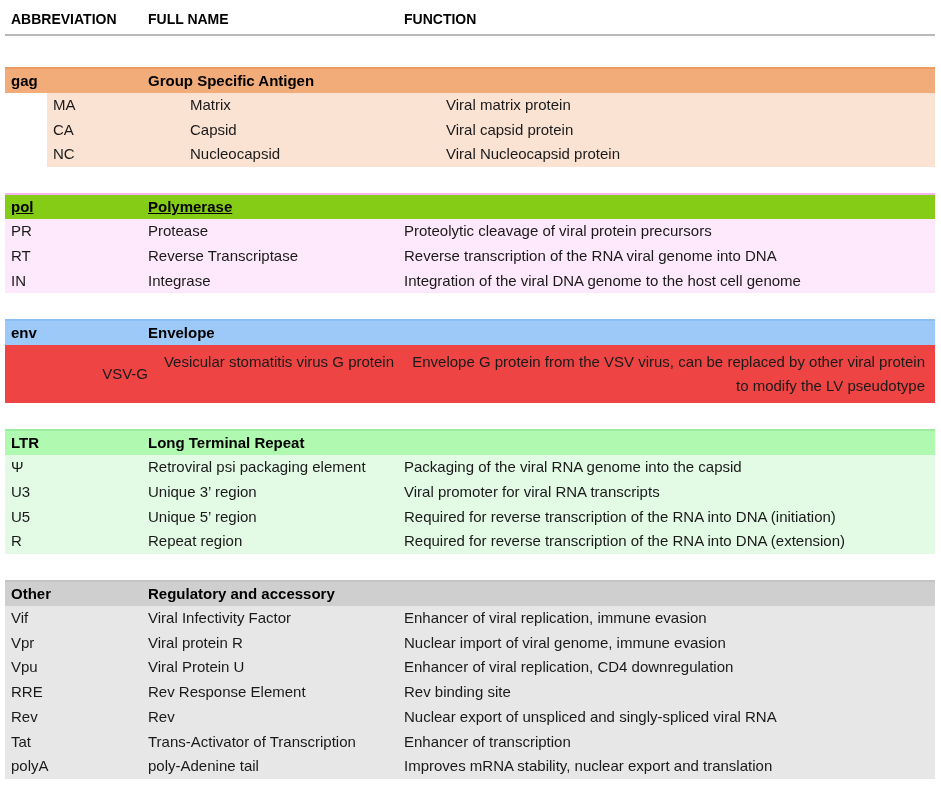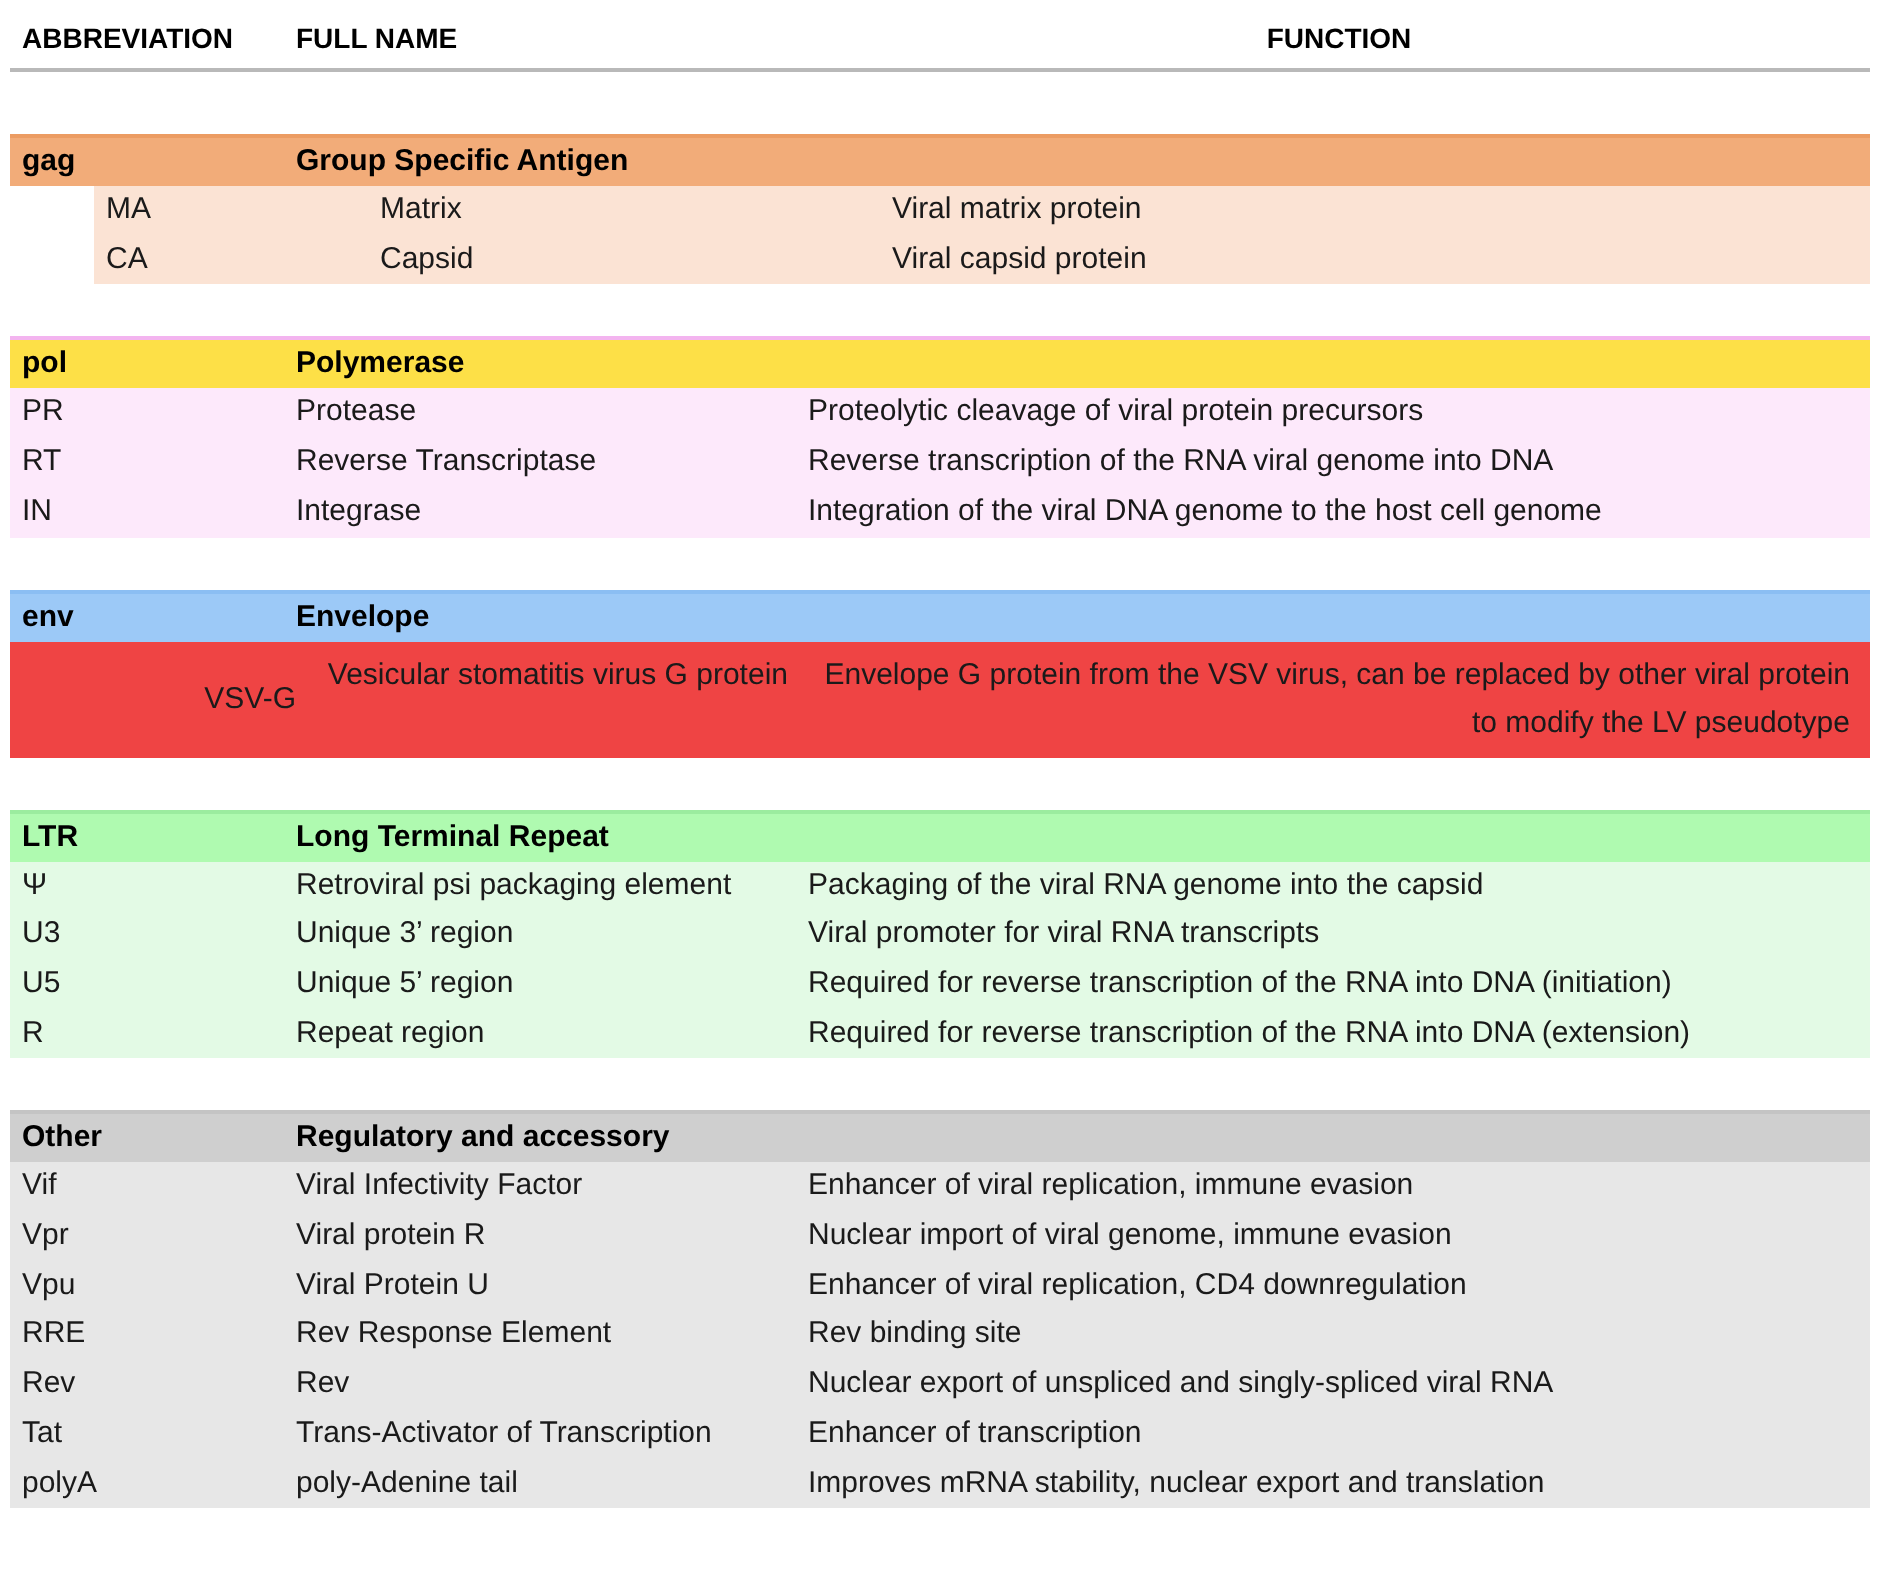--- a/index.html
+++ b/index.html
@@ -27,21 +27,21 @@
     align-items: center;
     height: 30px;
     border-bottom: 2px solid #b9b9b9;
     margin-bottom: 31px;
     font-weight: bold;
     font-size: 14px;
     color: #000;
   }
   .thead .col-abbr { padding-left: 6px; }
   .thead .col-name { text-align: left; }
-  .thead .col-func { text-align: center; }
+  .thead .col-func { text-align: left; }
   
   .section { margin-bottom: 26px; }
   .section:last-child { margin-bottom: 0; }
   .sec-header {
     display: grid;
     grid-template-columns: 143px 1fr;
     height: 26px;
     box-sizing: border-box;
     border-top: 2px solid transparent;
     align-items: center;
@@ -95,24 +95,29 @@
             <div class="row">
               <div class="cell cell-abbr">MA</div>
               <div class="cell cell-name">Matrix</div>
               <div class="cell cell-func">Viral matrix protein</div>
             </div>
             <div class="row">
               <div class="cell cell-abbr">CA</div>
               <div class="cell cell-name">Capsid</div>
               <div class="cell cell-func">Viral capsid protein</div>
             </div>
+            <div class="row">
+              <div class="cell cell-abbr">NC</div>
+              <div class="cell cell-name">Nucleocapsid</div>
+              <div class="cell cell-func">Viral Nucleocapsid protein</div>
+            </div>
           </div>
         </section>
         <section class="section sec-pol">
-          <div class="sec-header" style="background: #fde047; border-top-color: rgb(243, 180, 239);">
+          <div class="sec-header" style="background: #84cc16; border-top-color: rgb(243, 180, 239); text-decoration: underline;">
             <div class="cell cell-abbr">pol</div>
             <div class="cell cell-name">Polymerase</div>
           </div>
           <div class="sec-body" style="background: rgb(253, 233, 251);">
             <div class="row">
               <div class="cell cell-abbr">PR</div>
               <div class="cell cell-name">Protease</div>
               <div class="cell cell-func">Proteolytic cleavage of viral protein precursors</div>
             </div>
             <div class="row">

